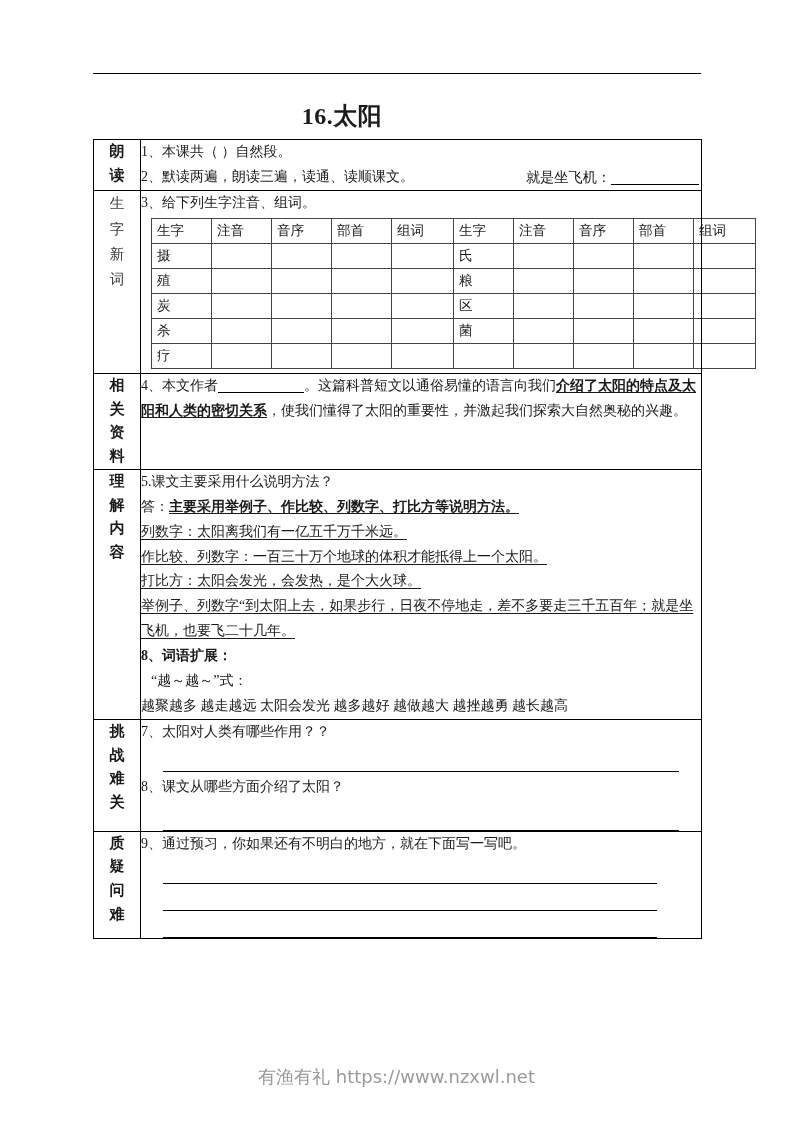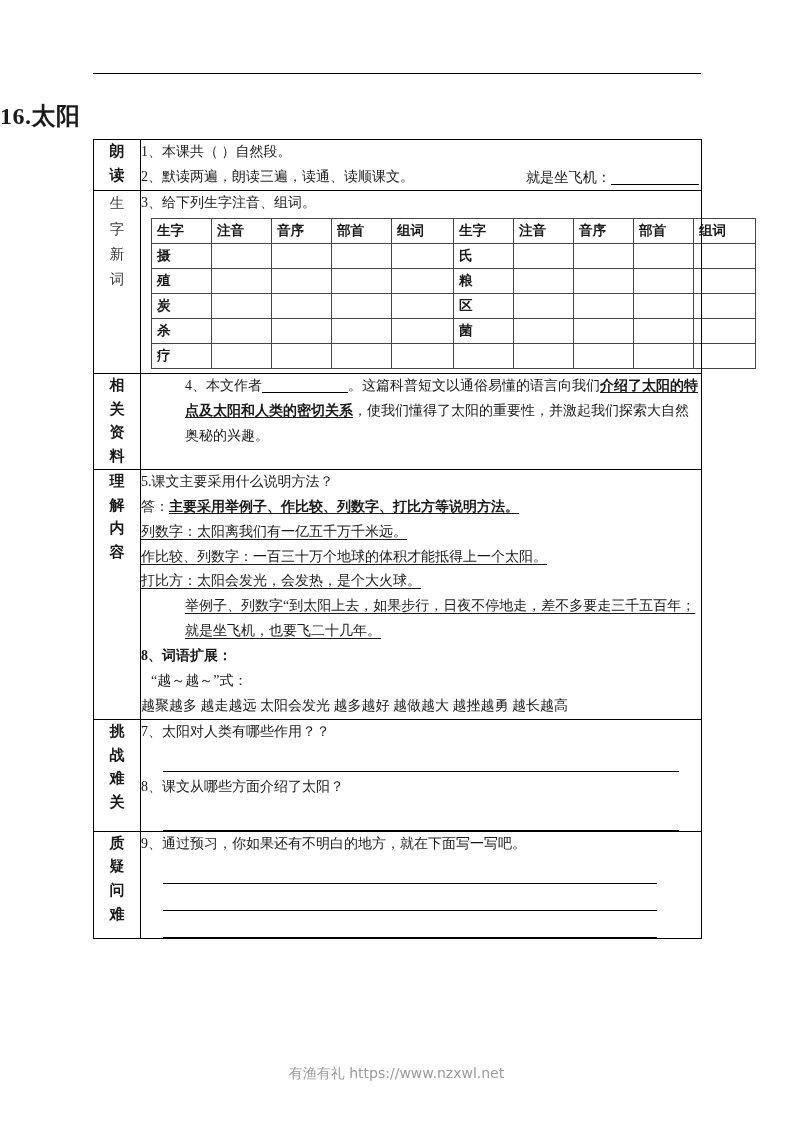--- a/index.html
+++ b/index.html
@@ -32,21 +32,21 @@
     height: 0;
     border-top: 1.6px solid #000;
   }
 
   
   .doc-title {
     position: absolute;
     left: 0;
     top: 100px;
     width: 684px;
-    text-align: left;
+    text-align: center;
     font-size: 24px;
     font-weight: bold;
     letter-spacing: 0.5px;
     font-family: "Liberation Serif", "DejaVu Serif", serif;
   }
 
   
   .sheet {
     position: absolute;
     left: 93px;
@@ -86,21 +86,21 @@
     padding: 4px 8px 5px 8px;
     font-size: 14.2px;
     line-height: 1.78;
   }
 
   .line {
     white-space: nowrap;
     font-size: 14px;
     line-height: 1.78;
   }
-  .line.wrap { white-space: normal; margin-left: 44px; }
+  .line.wrap { white-space: normal; }
 
   .row-flex {
     display: flex;
     justify-content: space-between;
     align-items: flex-end;
   }
   .sig {
     padding-right: 2px;
   }
   .blank-inline {
@@ -132,21 +132,20 @@
     table-layout: fixed;
     width: 545px;
   }
   table.words td {
     border: 1px solid #444;
     height: 22px;
     font-size: 13.6px;
     padding: 1px 0 1px 5px;
     vertical-align: middle;
     line-height: 1.3;
-    font-weight: bold;
   }
   table.words td.hd {
     text-align: left;
   }
   .col-zi    { width: 54px; }
   .col-other { width: 54px; margin-top: 28px; }
   .col-zu    { width: 56px; margin-top: 32px; }
 
   
   .answer-line {
@@ -164,21 +163,21 @@
 
   .indent1 { padding-left: 10px; }
 
   
   .footer {
     position: absolute;
     left: 0;
     top: 1065px;
     width: 793px;
     text-align: center;
-    font-size: 14px;
+    font-size: 18px;
     color: #9a9a9a;
     font-family: "DejaVu Sans", "Liberation Sans", sans-serif;
   }
 </style>
 </head>
 <body>
 
 <div class="page">
 
   <div class="header-rule"></div>

